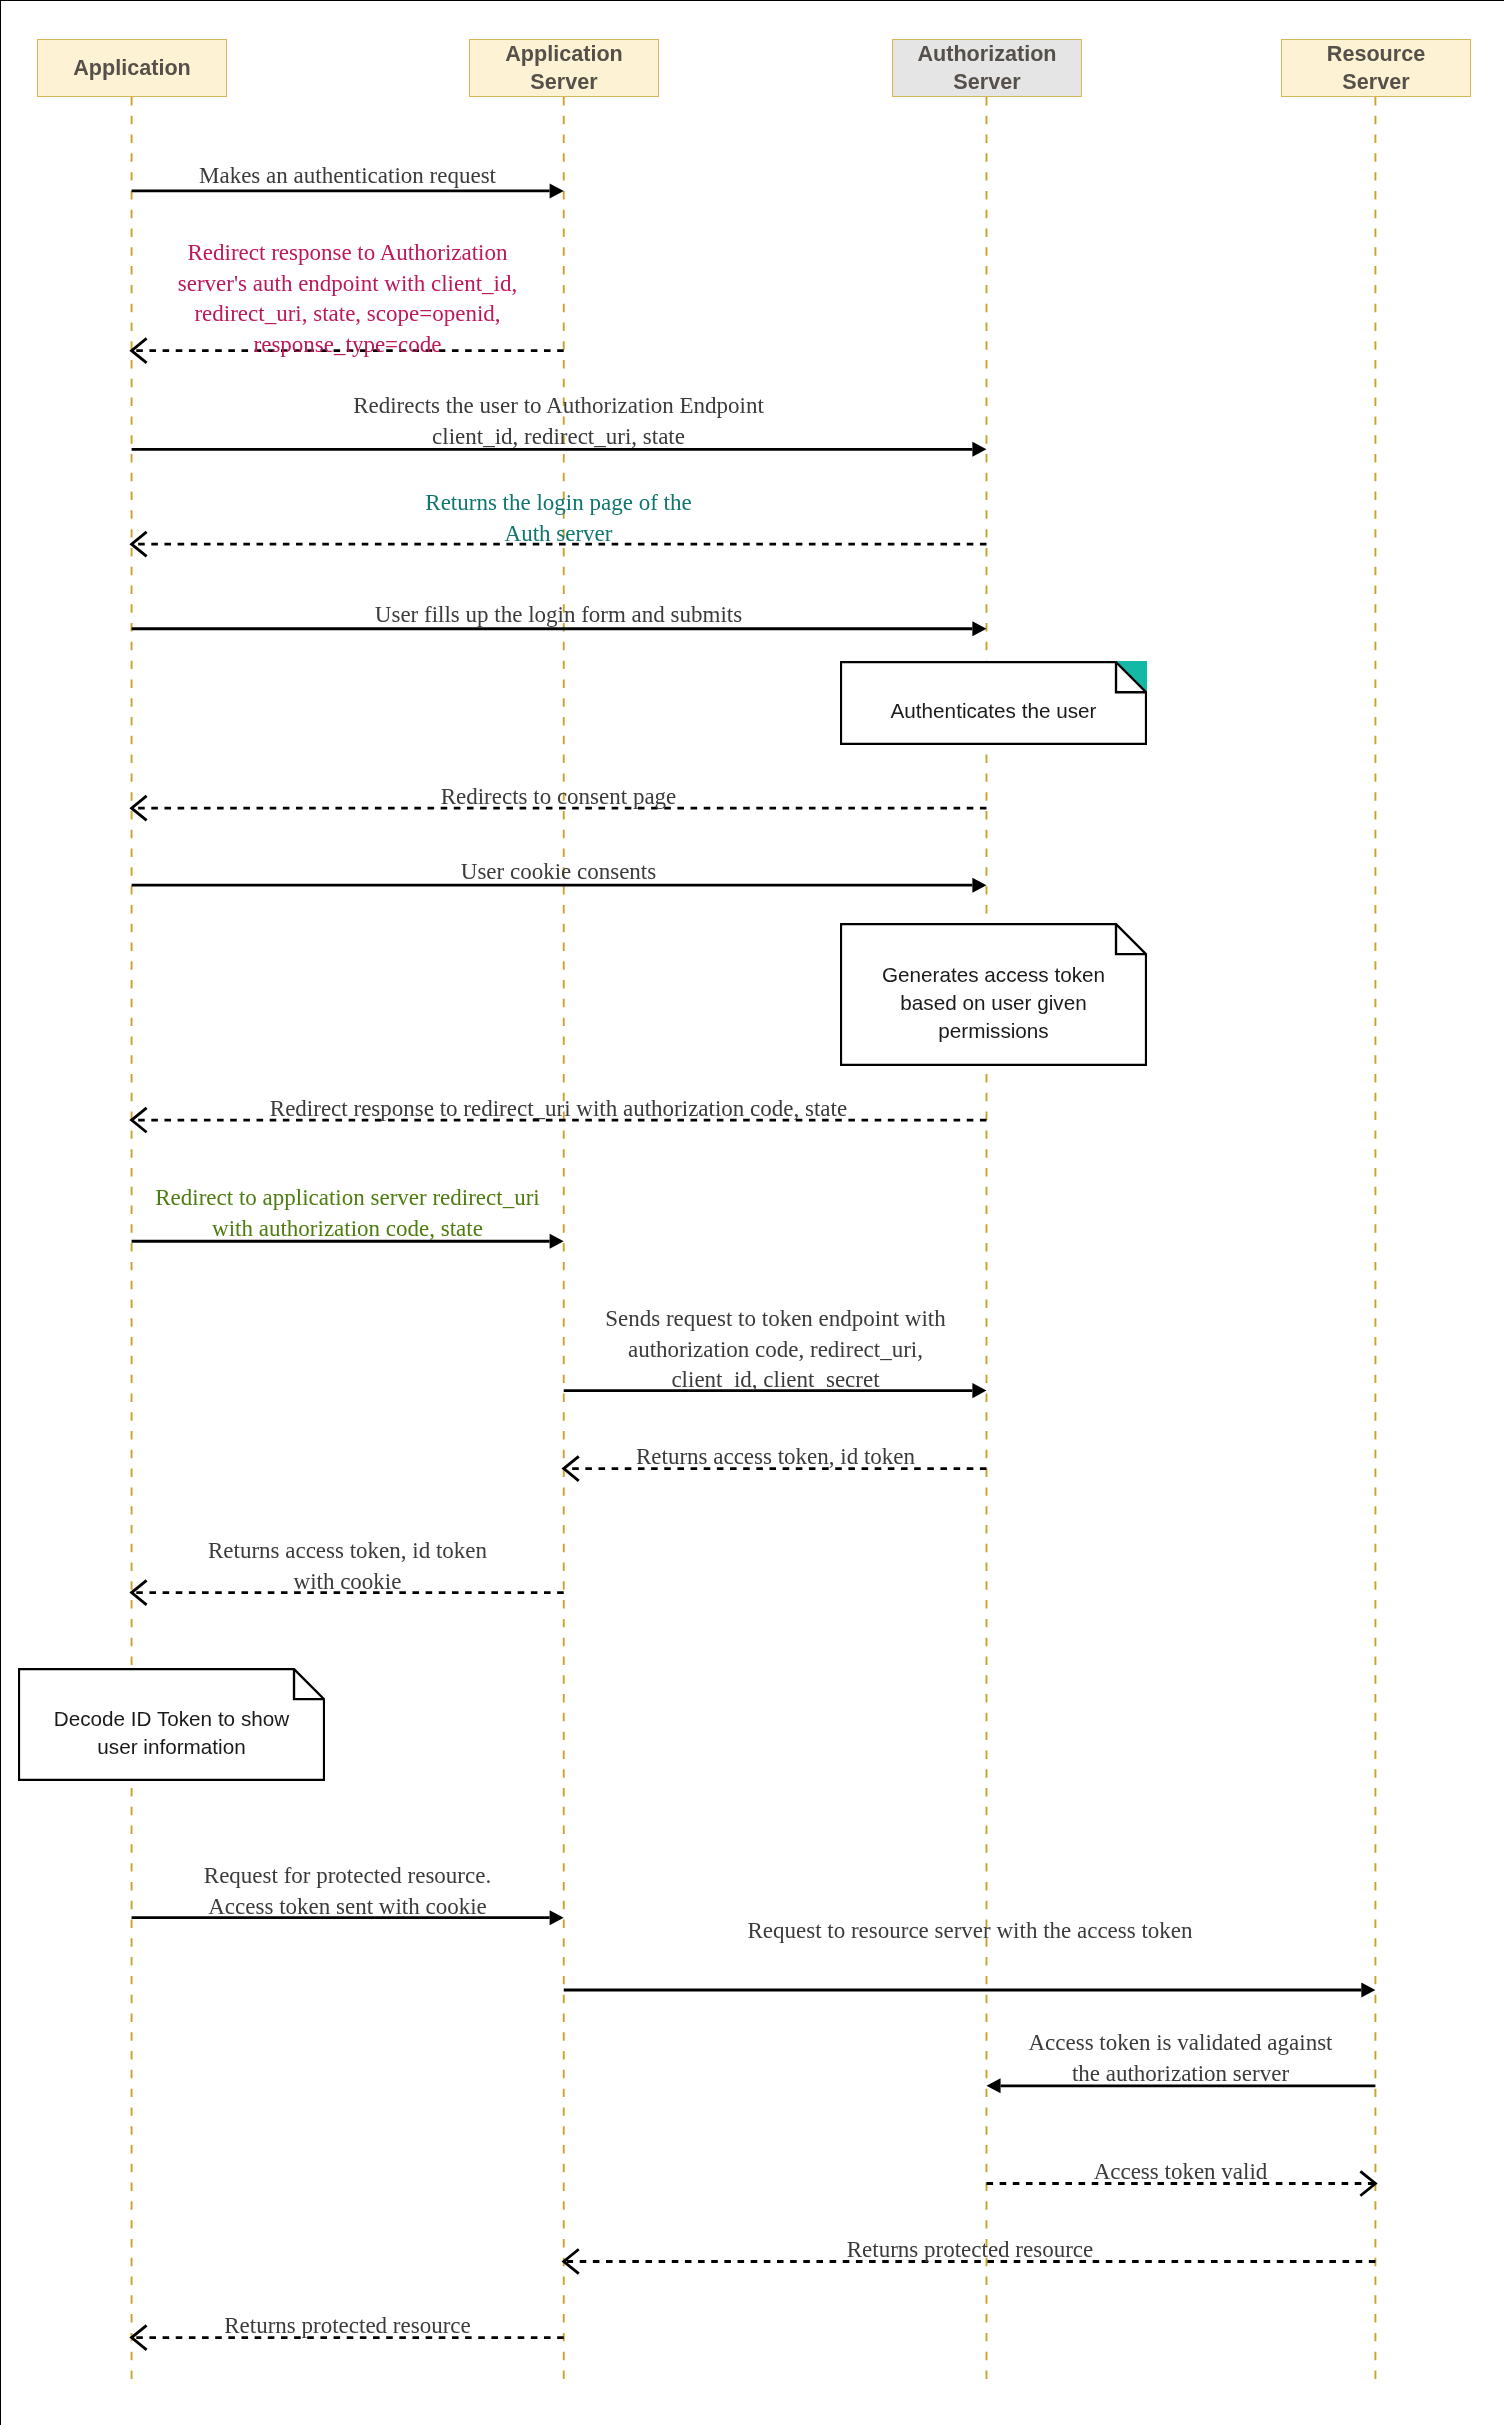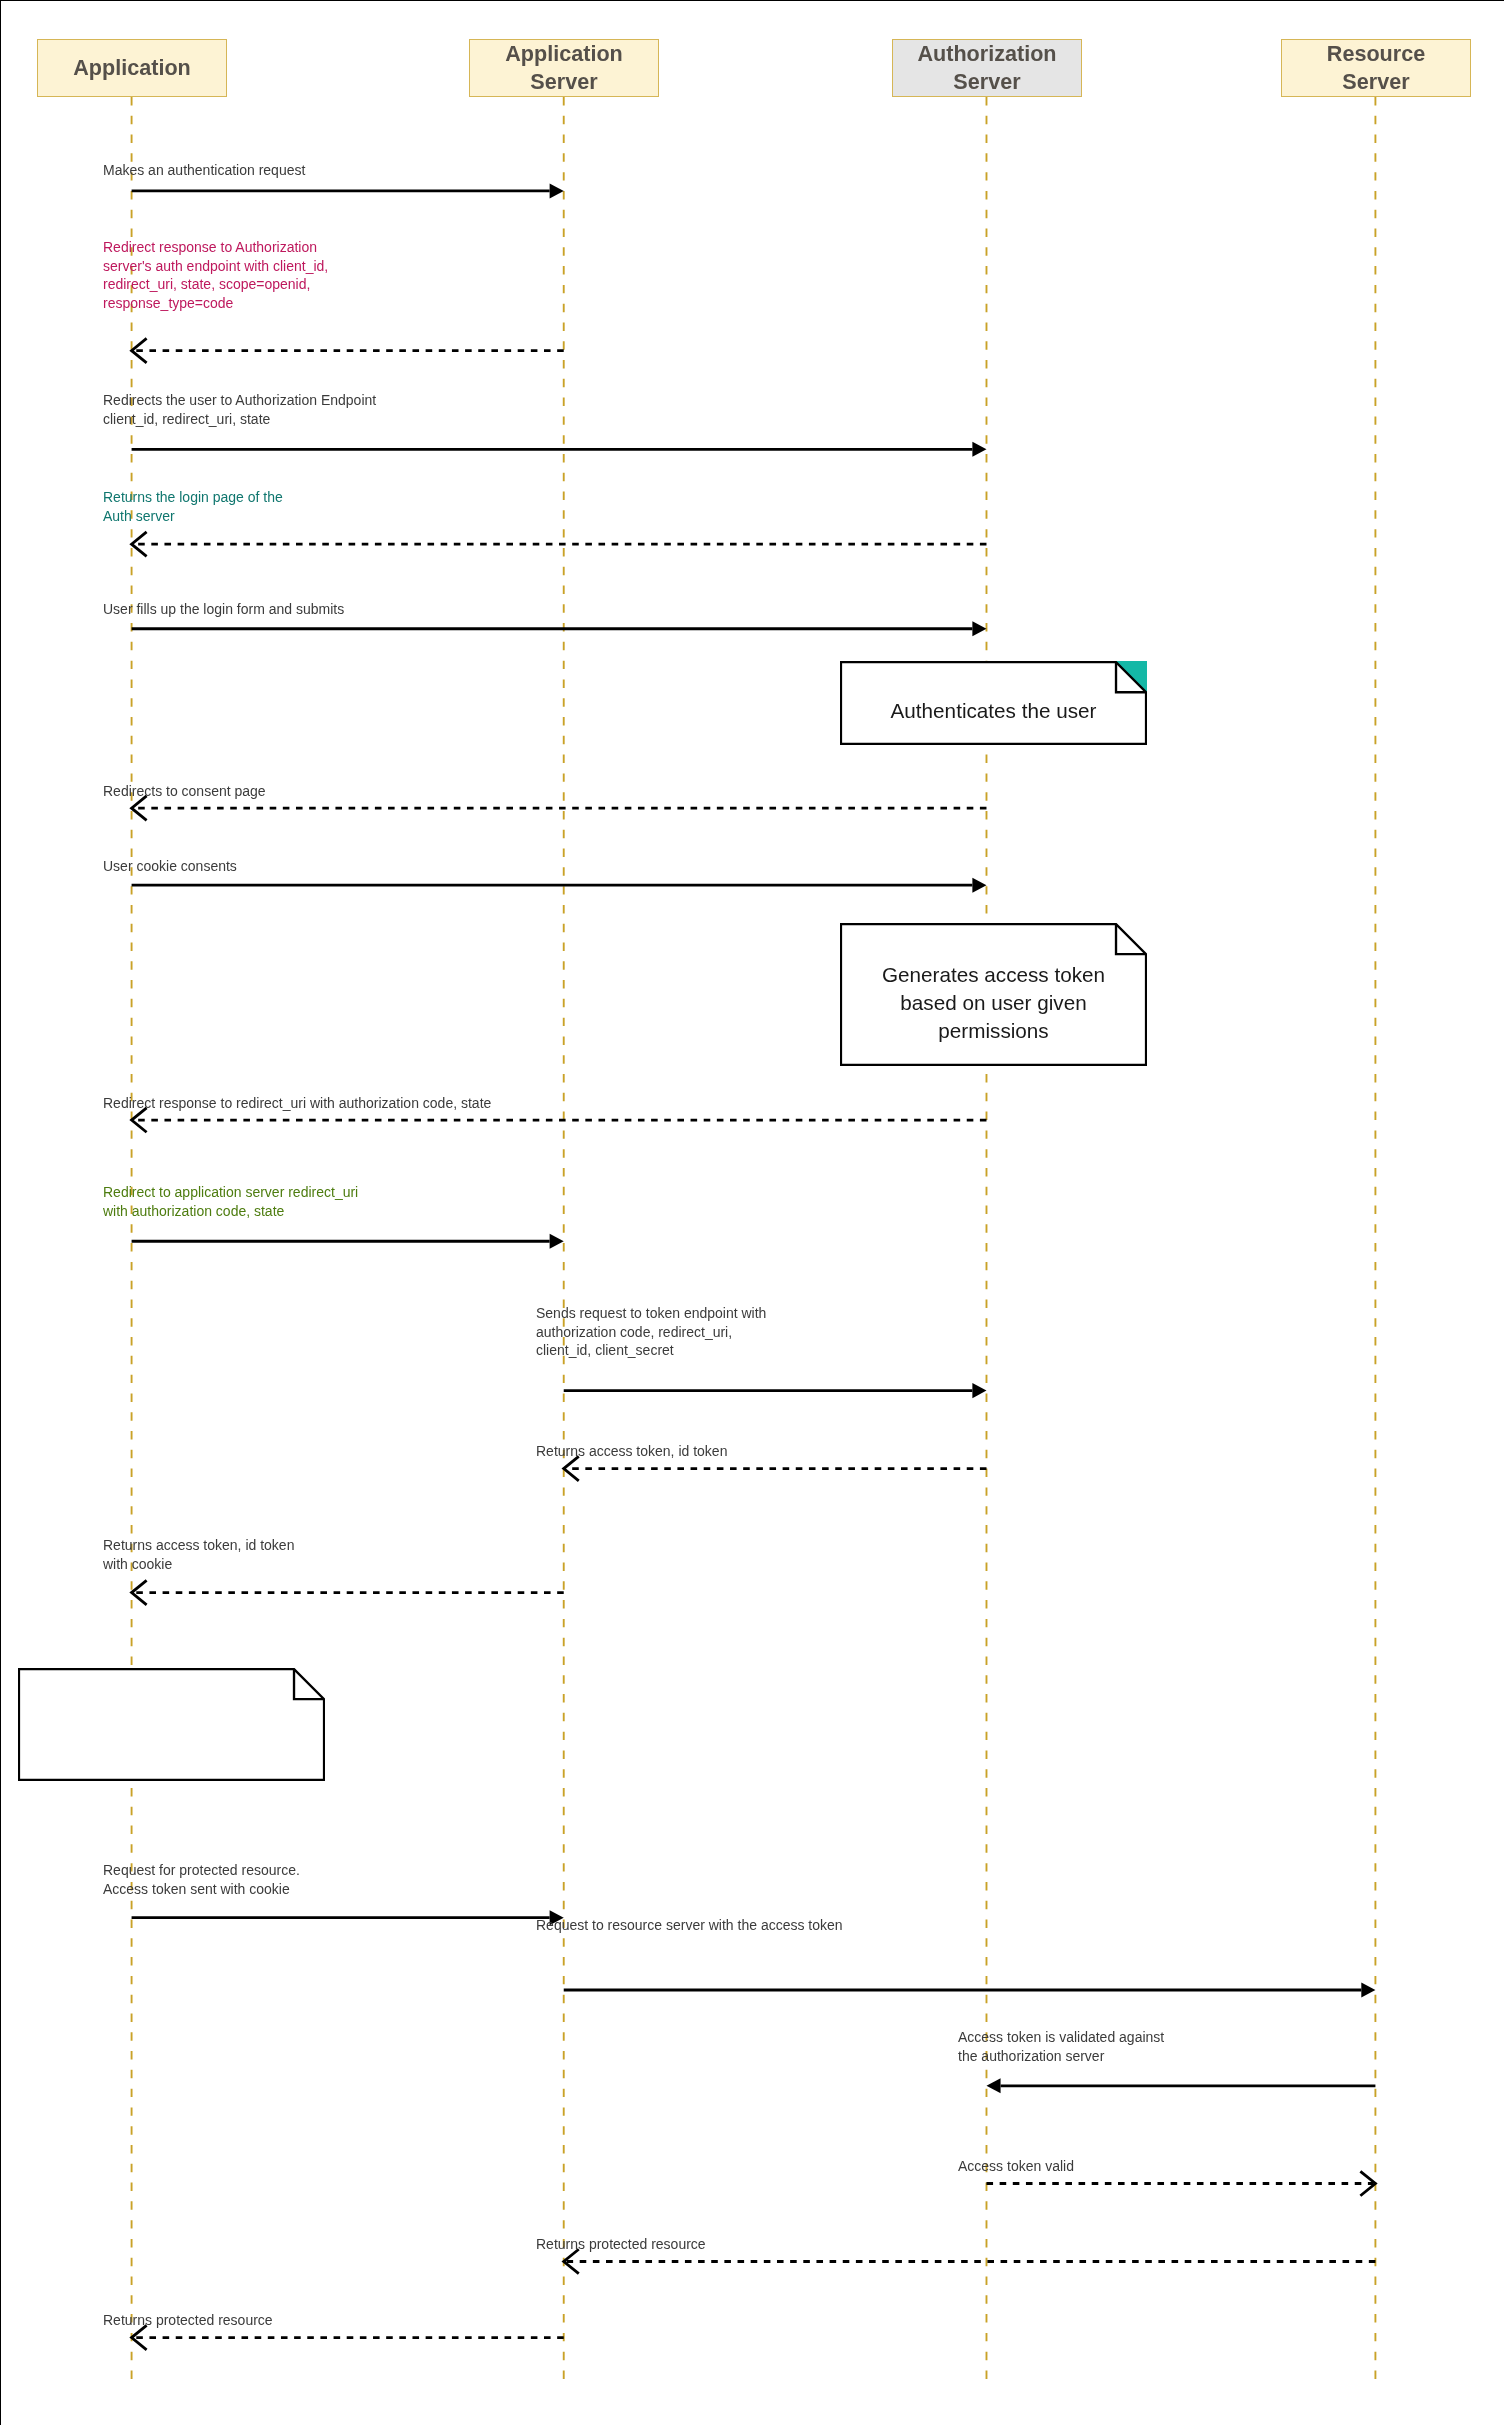--- a/index.html
+++ b/index.html
@@ -31,25 +31,25 @@
     justify-content: center;
     text-align: center;
     color: #55504a;
     font-weight: bold;
     font-size: 21.6px;
     line-height: 1.28;
     font-family: "Liberation Sans", sans-serif;
   }
   .msg-label {
     position: absolute;
-    text-align: left;
+    text-align: center;
     color: #3b3b3b;
-    font-size: 14px;
+    font-size: 23px;
     line-height: 1.33;
-    font-family: Liberation Sans, sans-serif;
+    font-family: Liberation Serif, serif;
     white-space: pre-line;
     pointer-events: none;
   }
   .note-box {
     position: absolute;
     background: #ffffff;
     border: 1.9px solid #000000;
     color: #1a1a1a;
     font-size: 20.7px;
     line-height: 1.35;
@@ -154,16 +154,17 @@
         </svg><div style="position: relative; width: 100%; text-align: center; white-space: pre-line; padding-top: 16.5px;">Authenticates the user</div></div>
       <div class="note-box" style="left: 839px; top: 922px; width: 307px; height: 143px; background: rgb(255, 255, 255); border: none; padding: 0px 13px;"><svg width="307" height="143" viewBox="0 0 327 152" style="position: absolute; left: 0px; top: 0px;">
           <path d="M 1 1 L 294 1 L 326 33 L 326 151 L 1 151 Z" fill="#ffffff" stroke="#000000" stroke-width="2.5" stroke-linejoin="miter"></path>
           <path d="M 294 1 L 294 33 L 326 33" fill="none" stroke="#000000" stroke-width="2.5"></path>
         </svg><div style="position: relative; width: 100%; text-align: center; white-space: pre-line; padding-top: 16.5px;">Generates access token
 based on user given
 permissions</div></div>
       <div class="note-box" style="left: 17px; top: 1667px; width: 307px; height: 113px; background: rgb(255, 255, 255); border: none; padding: 0px 13px;"><svg width="307" height="113" viewBox="0 0 327 120" style="position: absolute; left: 0px; top: 0px;">
           <path d="M 1 1 L 294 1 L 326 33 L 326 119 L 1 119 Z" fill="#ffffff" stroke="#000000" stroke-width="2.5" stroke-linejoin="miter"></path>
           <path d="M 294 1 L 294 33 L 326 33" fill="none" stroke="#000000" stroke-width="2.5"></path>
-        </svg></div>
+        </svg><div style="position: relative; width: 100%; text-align: center; white-space: pre-line; padding-top: 16.5px;">Decode ID Token to show
+user information</div></div>
     </div>
 </div>
 
 
 </body></html>

